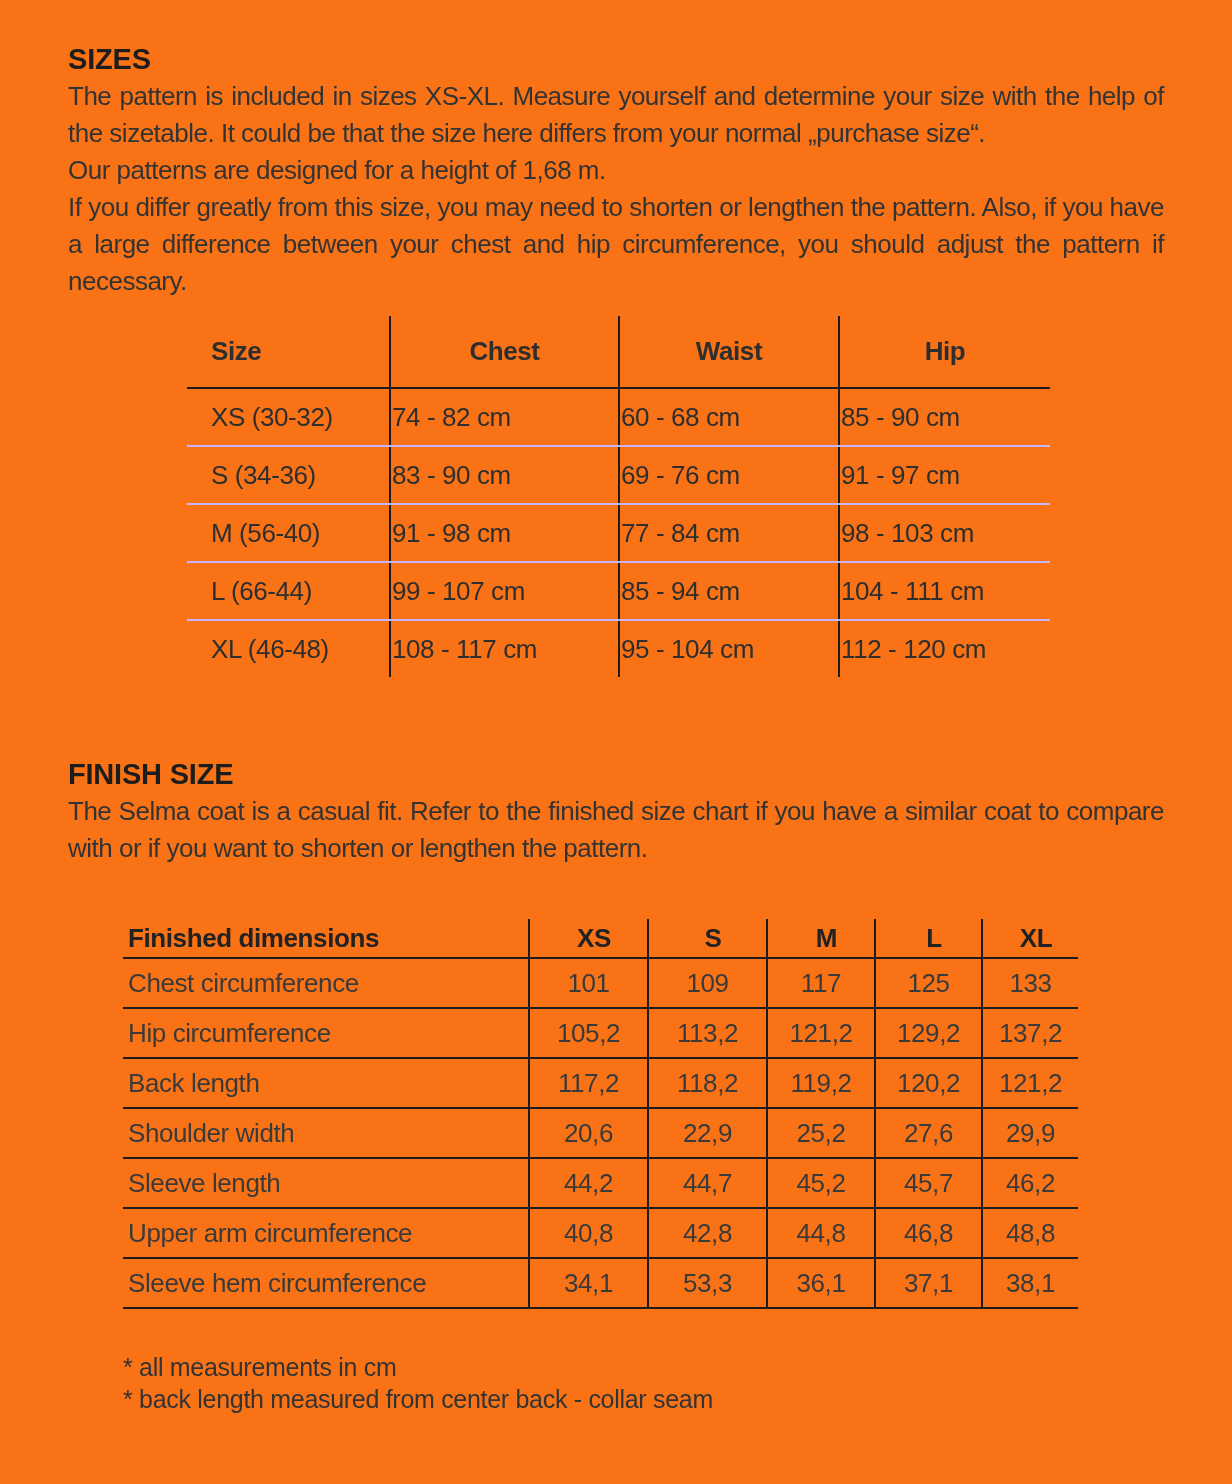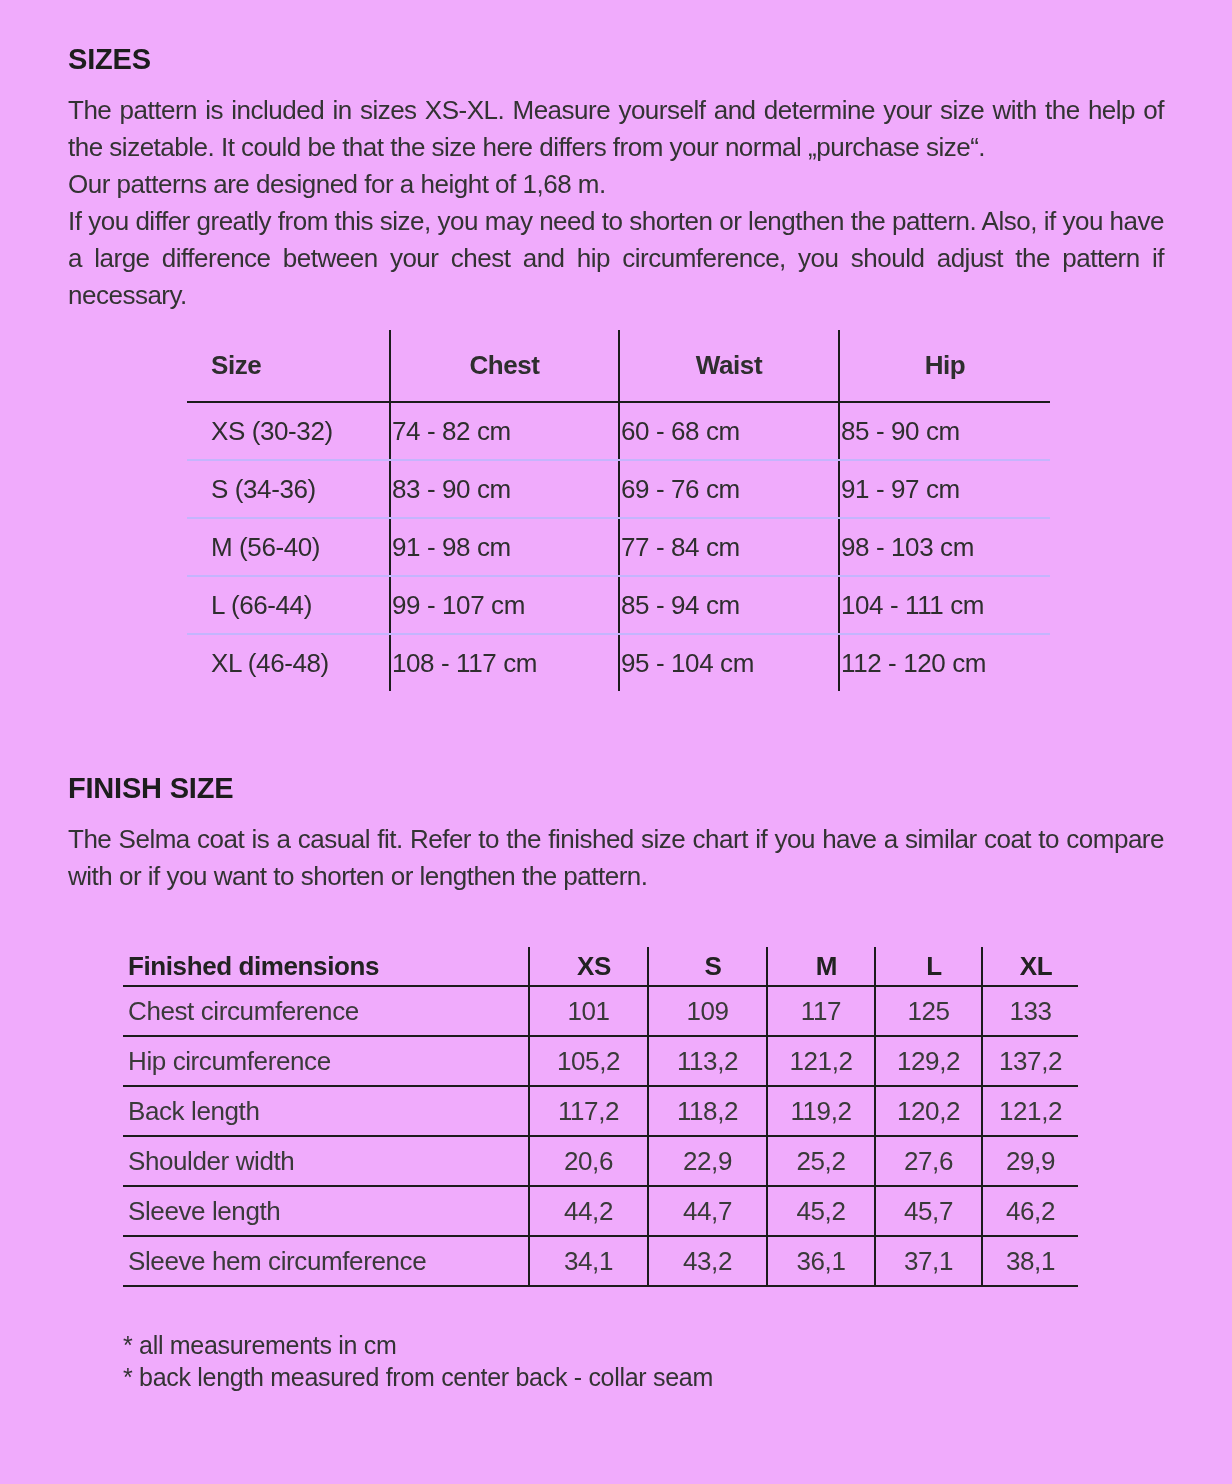--- a/index.html
+++ b/index.html
@@ -12,32 +12,32 @@
     height: 1484px;
     font-family: "Liberation Sans", sans-serif;
     color: #333333;
     overflow: hidden;
   }
   .page {
     box-sizing: border-box;
     width: 1232px;
     height: 1484px;
     padding: 42px 68px 0 68px;
-    background: #f0abfc;
+    background: #f97316;
   }
   .section-heading {
     margin: 0;
     font-size: 29px;
     line-height: 34px;
     font-weight: 700;
     color: #1d1d1d;
     letter-spacing: -0.2px;
   }
   .body-text {
-    margin-top: 16px;
+    margin-top: 2px;
   }
   .body-text p {
     margin: 0;
     font-size: 26px;
     line-height: 37px;
     letter-spacing: -0.5px;
     text-align: justify;
     color: #333333;
   }
   
@@ -237,23 +237,31 @@
       </tr>
       <tr>
         <td>Sleeve length</td>
         <td>44,2</td>
         <td>44,7</td>
         <td>45,2</td>
         <td>45,7</td>
         <td>46,2</td>
       </tr>
       <tr>
+        <td>Upper arm circumference</td>
+        <td>40,8</td>
+        <td>42,8</td>
+        <td>44,8</td>
+        <td>46,8</td>
+        <td>48,8</td>
+      </tr>
+      <tr>
         <td>Sleeve hem circumference</td>
         <td>34,1</td>
-        <td>43,2</td>
+        <td>53,3</td>
         <td>36,1</td>
         <td>37,1</td>
         <td>38,1</td>
       </tr>
     </tbody>
   </table>
 
   <div class="footnotes">
     <div>* all measurements in cm</div>
     <div>* back length measured from center back - collar seam</div>

